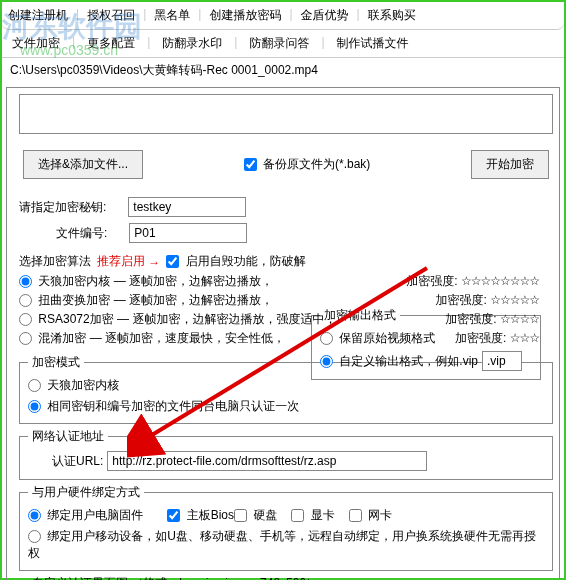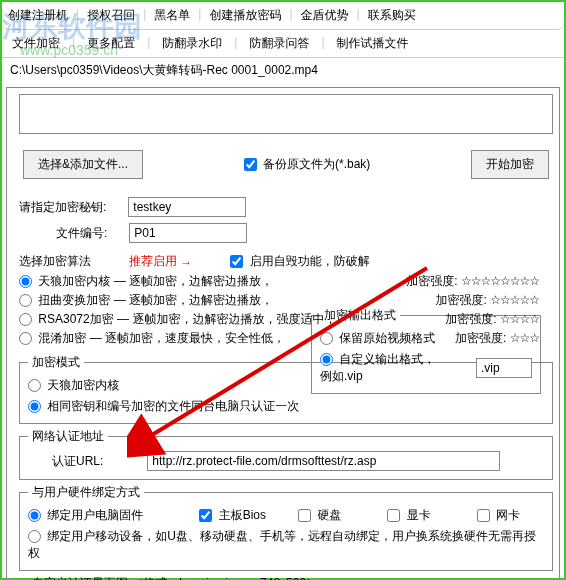--- a/index.html
+++ b/index.html
@@ -9,21 +9,21 @@
 .top-tabs .tab { padding: 3px 6px; cursor: pointer; white-space: nowrap; }
 .top-tabs .sep { color: #ccc; padding: 3px 2px; }
 .second-tabs { display: flex; background: #fff; border-bottom: 1px solid #ccc; padding: 2px 0; }
 .second-tabs .tab { padding: 3px 10px; cursor: pointer; white-space: nowrap; }
 .second-tabs .sep { color: #ccc; padding: 3px 2px; }
 .path-bar { padding: 4px 8px; font-size: 12px; color: #000; }
 .watermark { position: absolute; top: 6px; left: 0px; font-size: 28px; font-weight: bold; color: rgba(40,120,200,0.3); pointer-events: none; z-index: 100; font-family: "Microsoft YaHei", "SimHei"; }
 .watermark2 { position: absolute; top: 40px; left: 18px; font-size: 14px; color: rgba(40,180,60,0.5); pointer-events: none; z-index: 100; }
 .inner { padding: 4px 6px 4px 12px; border: 1px solid #888; margin: 4px; position: relative; height: calc(100% - 52px); }
 .big-box { border: 1px solid #888; background: #fff; height: 40px; margin-bottom: 10px; margin-top: 2px; }
-.row { display: flex; align-items: center; padding: 2px 0; gap: 32px; }
+.row { display: flex; align-items: center; padding: 2px 0; }
 .btn { background: #efefef; border: 1px solid #888; padding: 4px 12px; cursor: pointer; font-family: inherit; font-size: 12px; }
 .btn-wide { padding: 5px 14px; }
 input[type="text"] { border: 1px solid #888; padding: 2px 4px; font-family: inherit; font-size: 12px; background: #fff; }
 input[type="checkbox"], input[type="radio"] { vertical-align: middle; margin-right: 3px; }
 label { cursor: pointer; }
 fieldset { border: 1px solid #888; padding: 4px 8px 6px 8px; margin: 4px 0; }
 fieldset legend { padding: 0 4px; }
 .flex-between { display: flex; justify-content: space-between; align-items: center; }
 .key-row { display: flex; align-items: center; gap: 22px; }
 .format-box { position: absolute; right: 12px; top: 106px; width: 230px; }
@@ -85,21 +85,21 @@
         <input type="text" style="width: 118px;" value="P01">
       </div>
 
       <fieldset class="format-box">
         <legend>加密输出格式</legend>
         <div class="row">
             <label><input type="radio" name="fmt" style=""> <span>保留原始视频格式</span></label>
           </div>
         <div class="row">
             <label><input type="radio" name="fmt" checked="" style=""> <span>自定义输出格式，例如.vip</span></label>
-          <input type="text" style="width: 56px; margin-left: 4px;" value=".vip">
+          <input type="text" style="width: 40px; margin-left: 4px;" value=".vip">
         </div>
       </fieldset>
     </div>
 
     <div style="margin-top:8px; position:relative;">
       <div class="row">
         <span>选择加密算法</span>
         <span class="red-text" style="margin-left:6px;">推荐启用 →</span>
         <label style="margin-left:6px;"><input type="checkbox" checked="" style=""> <span>启用自毁功能，防破解</span></label>
       </div>
@@ -128,21 +128,21 @@
         </div>
       <div class="row">
           <label><input type="radio" name="am" checked="" style=""> <span>相同密钥和编号加密的文件同台电脑只认证一次</span></label>
         </div>
     </fieldset>
 
     <fieldset>
       <legend>网络认证地址</legend>
       <div class="row" style="padding-left:24px;">
         <span>认证URL:</span>
-        <input type="text" style="width: 353px; margin-left: 12px;" value="http://rz.protect-file.com/drmsofttest/rz.asp">
+        <input type="text" style="width: 320px; margin-left: 4px;" value="http://rz.protect-file.com/drmsofttest/rz.asp">
       </div>
     </fieldset>
 
     <fieldset>
       <legend>与用户硬件绑定方式</legend>
       <div class="row">
         <label><input type="radio" name="hw" checked="" style=""> <span>绑定用户电脑固件</span></label>
         <label style="margin-left:24px;"><input type="checkbox" checked="" style=""> <span>主板Bios</span></label>
         <label style="margin-left:0;"><input type="checkbox" style=""> <span>硬盘</span></label>
         <label style="margin-left:14px;"><input type="checkbox" style=""> <span>显卡</span></label>

